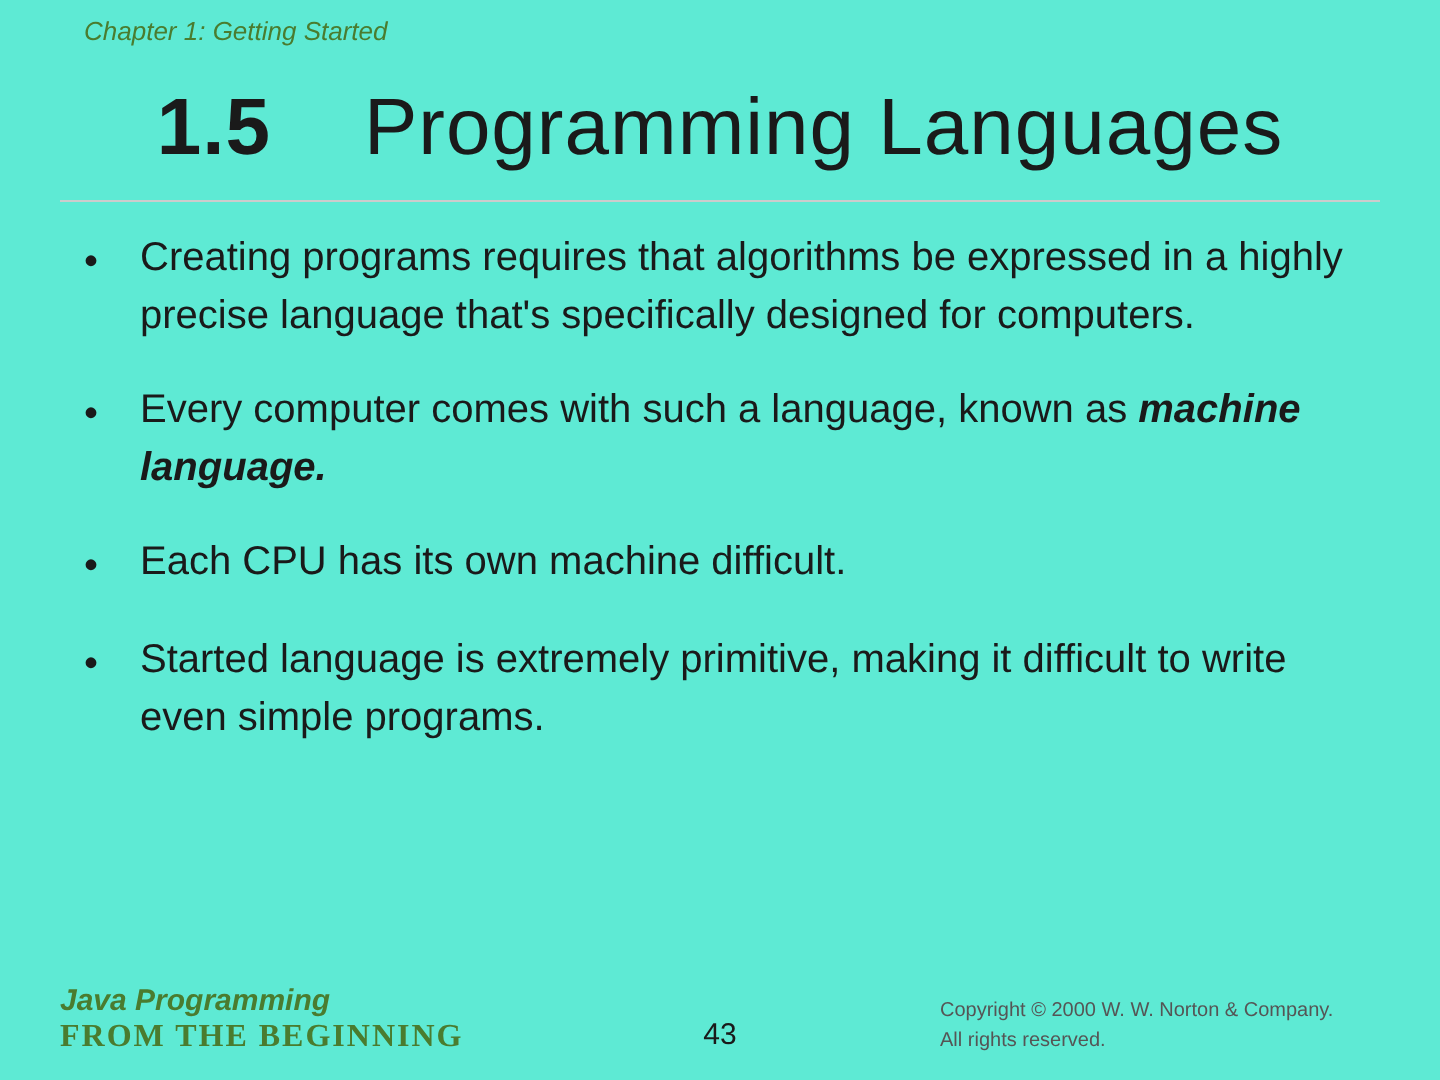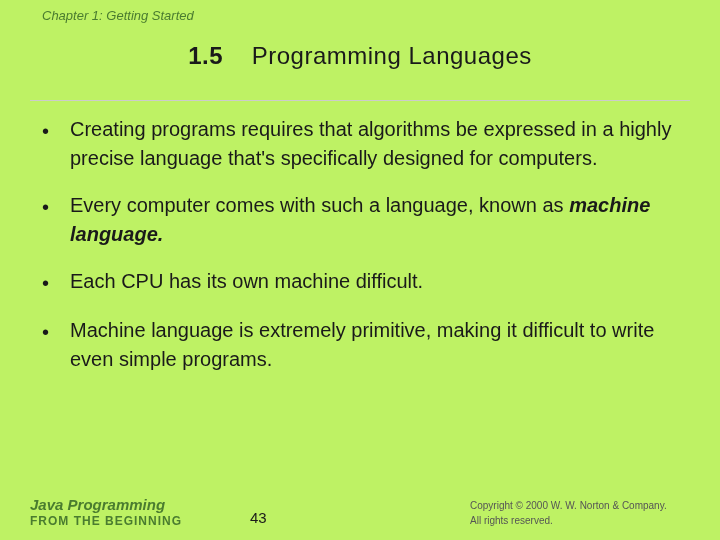--- a/index.html
+++ b/index.html
@@ -9,42 +9,42 @@
       height: 540px;
       background: #ffffff;
       font-family: Arial, sans-serif;
       position: relative;
       overflow: hidden;
     }
 
     .slide-container {
       width: 720px;
       height: 540px;
-      background: #bef264;
+      background: #5eead4;
       position: relative;
       padding: 0;
     }
 
     .chapter-label {
       position: absolute;
       top: 8px;
       left: 42px;
       font-size: 13px;
       font-style: italic;
       color: #4a7c2f;
       font-weight: normal;
     }
 
     .slide-title {
       position: absolute;
       top: 42px;
       left: 0;
       right: 0;
       text-align: center;
-      font-size: 24px;
+      font-size: 40px;
       font-weight: normal;
       color: #1a1a1a;
       letter-spacing: 0.5px;
     }
 
     .slide-title .section-num {
       font-weight: bold;
     }
 
     .divider-line {
@@ -113,29 +113,31 @@
 
     .footer-title {
       font-size: 15px;
       font-weight: bold;
       font-style: italic;
       color: #4a7c2f;
       line-height: 1.3;
     }
 
     .footer-subtitle {
-      font-size: 12px;
+      font-size: 16px;
       font-weight: bold;
       color: #4a7c2f;
       letter-spacing: 1px;
       text-transform: uppercase;
+      font-family: Liberation Serif, serif;
     }
 
     .footer-center {
       flex: 1;
+      text-align: center;
       font-size: 15px;
       color: #1a1a1a;
       padding-bottom: 2px;
     }
 
     .footer-right {
       flex: 1;
       text-align: left;
       font-size: 10px;
       color: #555555;
@@ -177,21 +179,21 @@
       <li>
         <span class="bullet-dot">•</span>
         <span class="bullet-text">
           Each CPU has its own machine difficult.
         </span>
       </li>
 
       <li>
         <span class="bullet-dot">•</span>
         <span class="bullet-text">
-          Machine language is extremely primitive, making it difficult to write even simple programs.
+          Started language is extremely primitive, making it difficult to write even simple programs.
         </span>
       </li>
 
     </ul>
   </div>
 
   <div class="footer">
     <div class="footer-left">
       <div class="footer-title">Java Programming</div>
       <div class="footer-subtitle">FROM THE BEGINNING</div>

